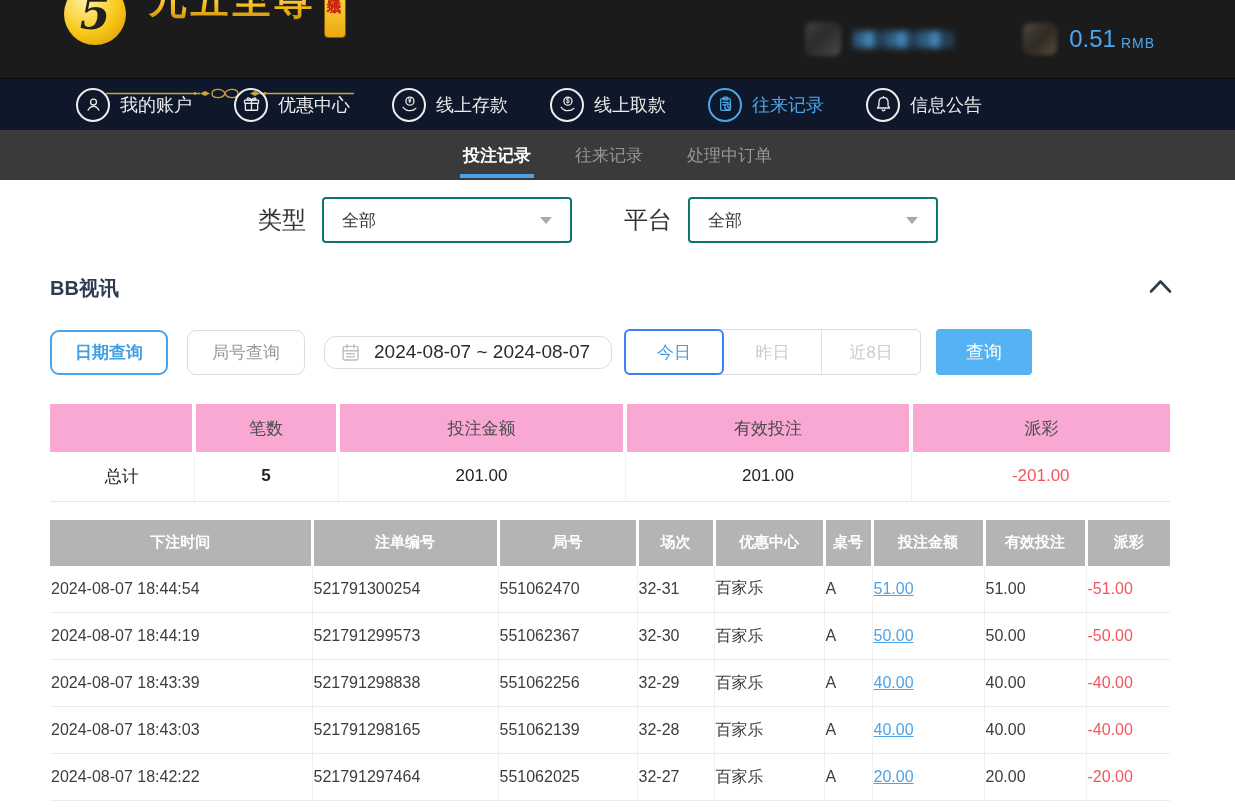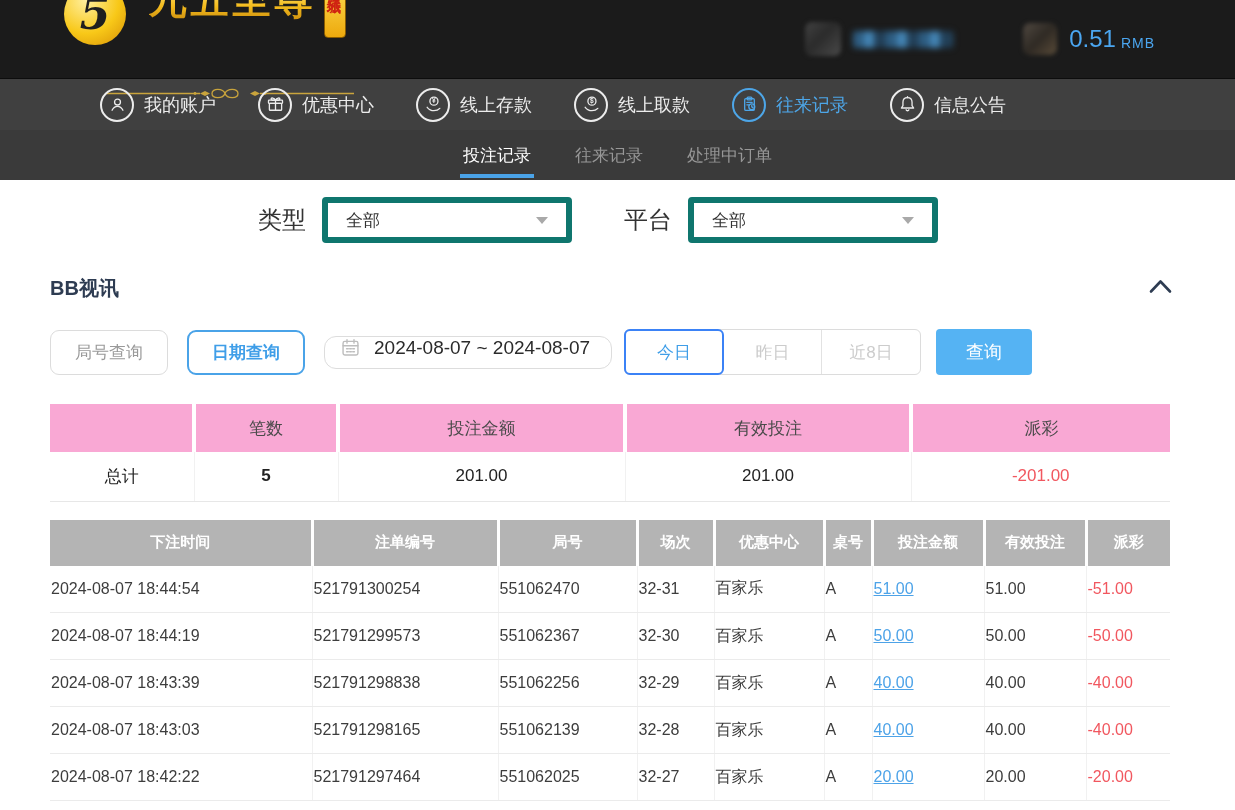--- a/index.html
+++ b/index.html
@@ -55,69 +55,69 @@
   .coin-blur {
     width:34px; height:32px; border-radius:7px;
     background:linear-gradient(135deg,#514941,#2f2a24 50%,#5a4c39);
     filter:blur(2px); margin-right:12px;
   }
   .balance { font-size:24px; color:#4ba6f0; }
   .currency { font-size:14px; color:#4ba6f0; margin-left:5px; padding-top:7px; letter-spacing:1px; }
 
   
   .mainnav {
-    height:52px; background:#404040; border-top:1px solid #0d0d0d;
-    display:flex; align-items:center; gap:42px; padding-left:100px;
+    height:52px; background:#0f172a; border-top:1px solid #0d0d0d;
+    display:flex; align-items:center; gap:42px; padding-left:76px;
   }
   .nav-item { display:flex; align-items:center; gap:10px; color:#ececec; cursor:pointer; }
   .nav-item.active { color:#4da6e8; }
   .nav-ico {
     width:34px; height:34px; border-radius:50%;
     border:2px solid currentColor;
     display:flex; align-items:center; justify-content:center; flex:0 0 auto;
   }
   .nav-ico svg { width:21px; height:21px; stroke:currentColor; fill:none;
     stroke-width:1.5; stroke-linecap:round; stroke-linejoin:round; }
   .nav-ico svg text { stroke:none; fill:currentColor; font-weight:bold; }
   .nav-label { font-size:18px; white-space:nowrap; }
 
   
   .subnav { height:50px; background:#3a3a3a; display:flex; justify-content:center; gap:42px; }
   .tab { position:relative; display:flex; align-items:center; font-size:17px; color:#979797; cursor:pointer; padding:0 1px; }
-  .tab.active { color:#fff; }
+  .tab.active { color:#fff;font-weight:bold; }
   .tab.active::after { content:""; position:absolute; left:-2px; right:-2px; bottom:2px; height:4px; background:#4aa3e8; }
 
   
   main { padding:0 50px; }
 
   .filter-row { margin:17px 0 0 208px; display:flex; align-items:center; }
   .f-label { font-size:24px; color:#333; margin-right:16px; }
   .f-label.second { margin-left:52px; }
   .select {
-    width:250px; height:46px; border:6px solid #0f766e; border-radius:4px;
+    width:250px; height:46px; border:2px solid #0f766e; border-radius:4px;
     display:flex; align-items:center; justify-content:space-between;
     padding:0 18px; font-size:17px; color:#333; cursor:pointer; background:#fff;
   }
   .caret { width:0; height:0; border-left:6px solid transparent; border-right:6px solid transparent; border-top:7px solid #a9a9a9; }
 
   .section-head { margin-top:31px; height:28px; display:flex; align-items:center; justify-content:space-between; }
   .section-title { margin:0; font-size:20px; font-weight:bold; color:#2e3c52; }
   .chev { cursor:pointer; margin-right:12px; }
   .chev svg { stroke:#2e3c52; fill:none; stroke-width:2.6; stroke-linecap:round; stroke-linejoin:round; }
 
   .query-row { margin-top:27px; display:flex; align-items:center; }
   .pill {
     height:45px; padding:0 24px; border-radius:9px; background:#fff;
     border:1px solid #dcdcdc; font-size:17px; color:#999; cursor:pointer;
     margin-right:19px; font-family:inherit;
   }
   .pill.active { border:2px solid #4aa3e8; color:#3f9ee8; font-weight:bold; padding:0 23px; }
   .date-input {
     width:288px; height:33px; border:1px solid #ddd; border-radius:12px;
-    display:flex; align-items:flex-start; gap:13px; padding:0 15px;
+    display:flex; align-items:center; gap:13px; padding:0 15px;
     font-size:19px; color:#2b2b2b; cursor:pointer; margin-right:12px; white-space:nowrap;
   }
   .date-input svg { stroke:#bdbdbd; fill:none; stroke-width:1.6; stroke-linecap:round; flex:0 0 auto; }
   .segmented { display:flex; height:46px; border:1px solid #dcdcdc; border-radius:6px; }
   .seg {
     width:98px; display:flex; align-items:center; justify-content:center;
     font-size:17px; color:#ccc; border-right:1px solid #e2e2e2; cursor:pointer;
   }
   .seg:last-child { border-right:none; }
   .seg.active {
@@ -286,22 +286,22 @@
   <div class="section-head">
     <h2 class="section-title">BB视讯</h2>
     <span class="chev">
       <svg width="25" height="18" viewBox="0 0 25 18">
           <polyline points="3,14.5 12.5,4.5 22,14.5"></polyline>
         </svg>
     </span>
   </div>
 
   <div class="query-row">
+    <button class="pill active">日期查询</button>
     <button class="pill">局号查询</button>
-    <button class="pill active">日期查询</button>
     <div class="date-input">
       <svg width="21" height="21" viewBox="0 0 24 24">
         <rect x="3.5" y="5" width="17" height="15.5" rx="2"></rect>
         <line x1="3.5" y1="10" x2="20.5" y2="10"></line>
         <line x1="8" y1="3" x2="8" y2="7"></line>
         <line x1="16" y1="3" x2="16" y2="7"></line>
         <line x1="7.5" y1="13.5" x2="9.5" y2="13.5"></line>
           <line x1="11" y1="13.5" x2="13" y2="13.5"></line>
           <line x1="14.5" y1="13.5" x2="16.5" y2="13.5"></line>
         <line x1="7.5" y1="16.8" x2="9.5" y2="16.8"></line>

